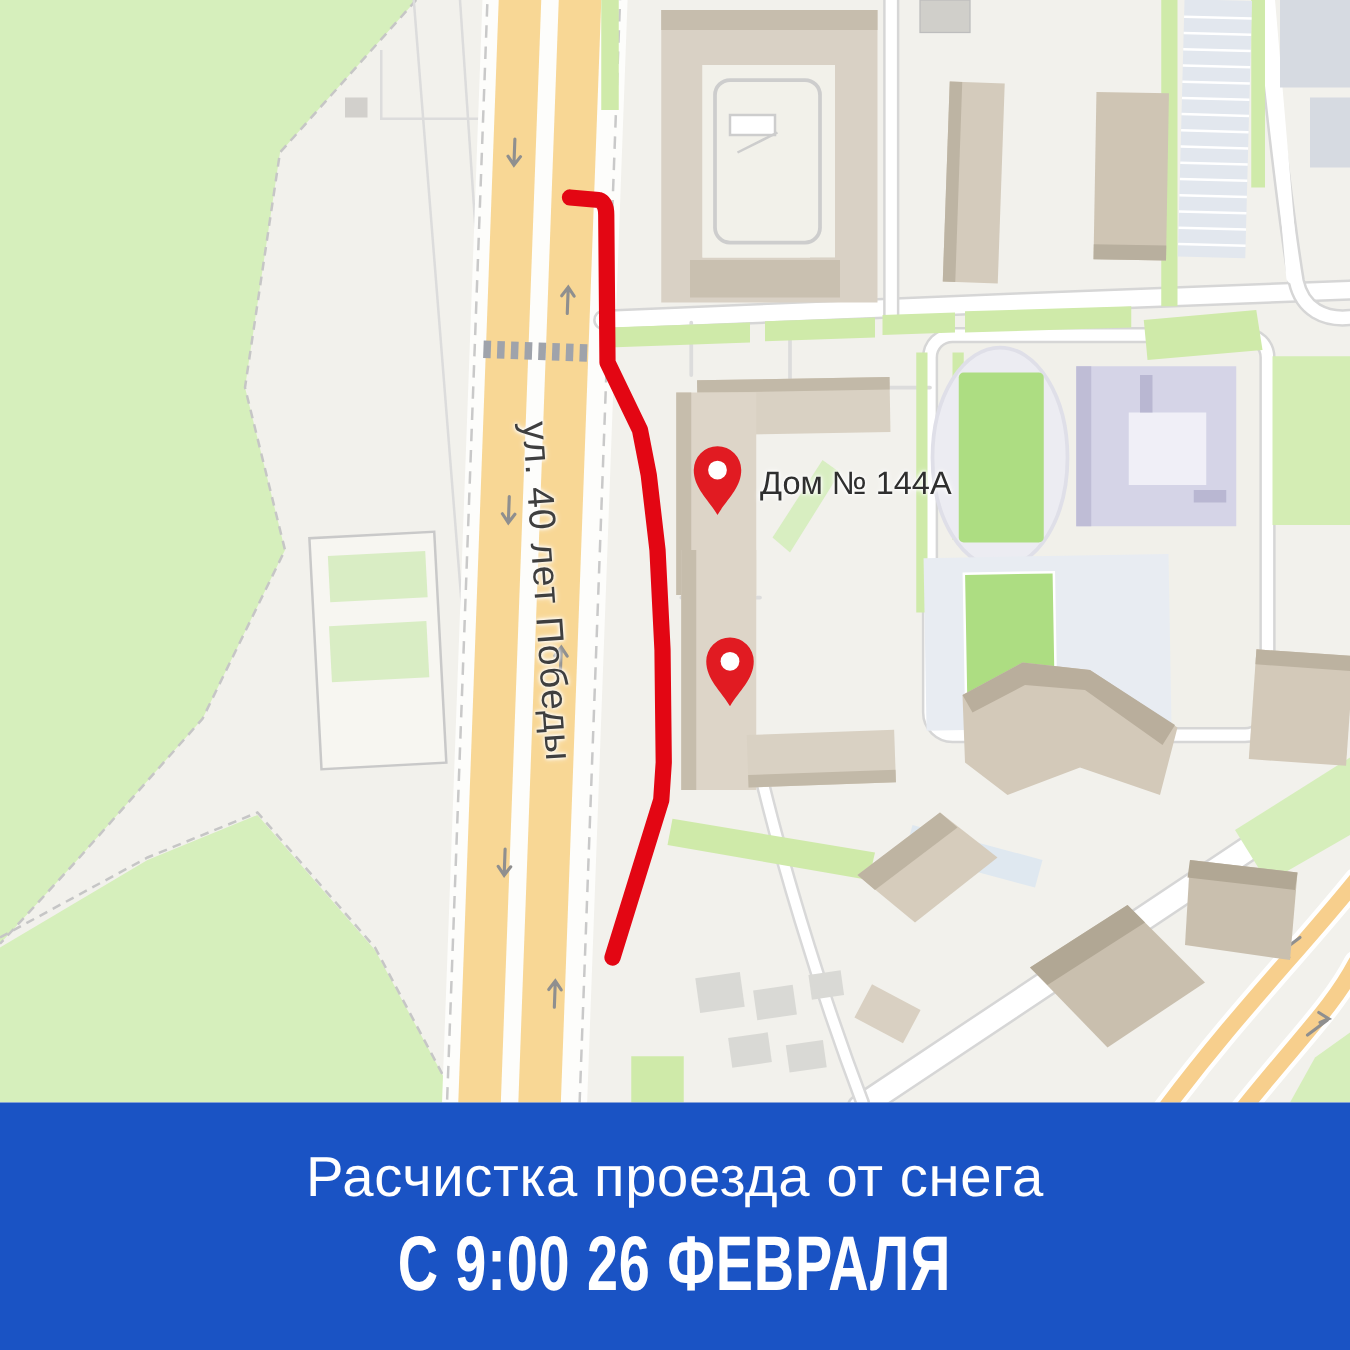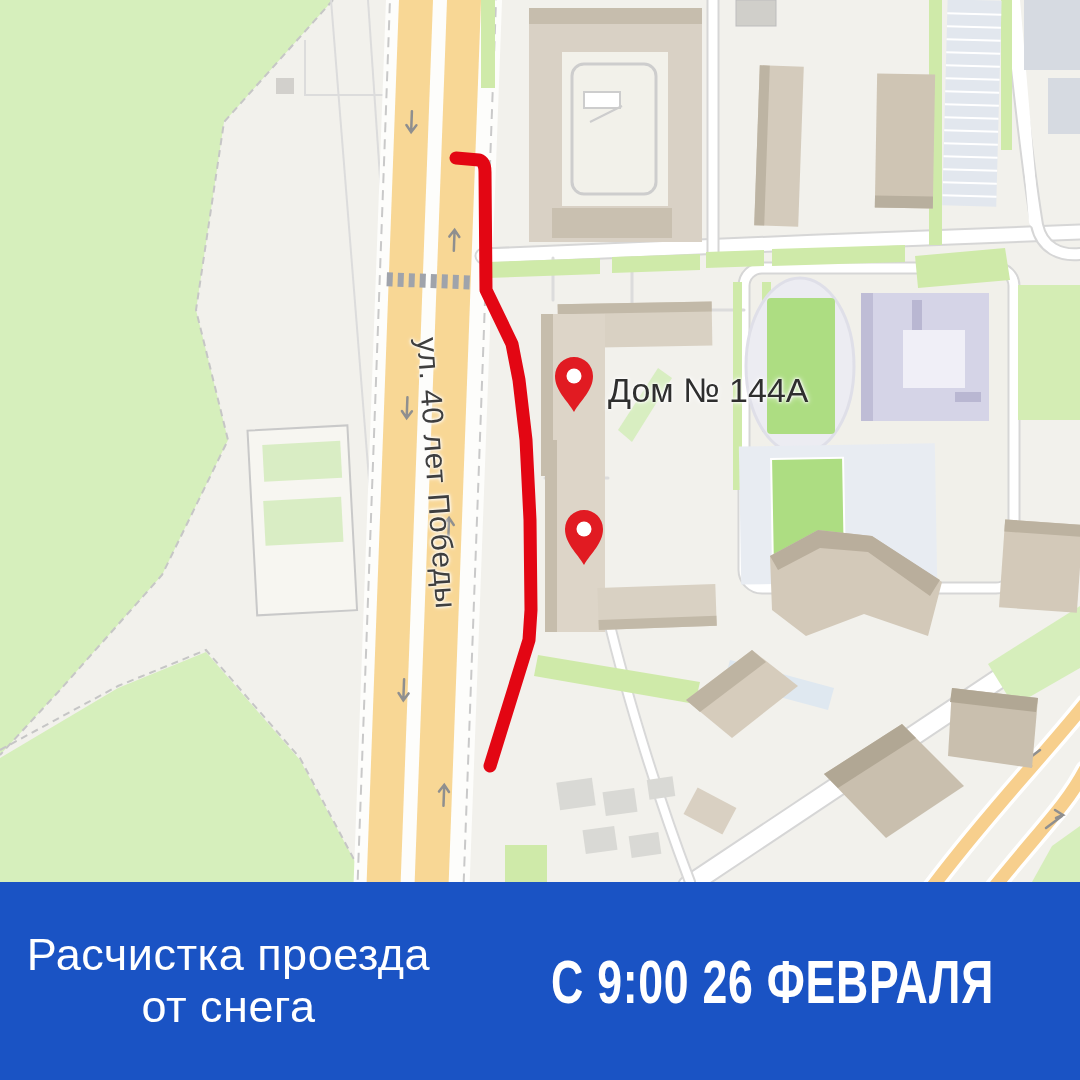--- a/index.html
+++ b/index.html
@@ -15,29 +15,29 @@
     font-size:30px;font-weight:500;color:#3f3f3f;letter-spacing:1px;white-space:nowrap;
     text-shadow:0 0 3px #ffffff,0 0 3px #ffffff,0 0 5px #ffffff;
   }
 
   .pin{position:absolute;width:44px;height:60px;}
   .pin svg{display:block;}
   .pin-1{left:552px;top:354px;}
   .pin-2{left:562px;top:507px;}
 
   .house-label{
-    position:absolute;font-size:34px;font-weight:500;color:#2f2f2f;white-space:nowrap;
+    position:absolute;font-size:26px;font-weight:500;color:#2f2f2f;white-space:nowrap;
     text-shadow:0 0 3px #ffffff,0 0 3px #ffffff,0 0 6px #ffffff;
   }
   .house-label-1{left:608px;top:371px;}
   .house-label-2{left:616px;top:518px;}
 
   .banner{
     position:absolute;left:0;top:882px;width:1080px;height:198px;
-    background:#1a53c4;color:#ffffff;display:flex;
+    background:#1a53c4;color:#ffffff;display:flex;flex-direction:column;
     align-items:center;justify-content:center;gap:8px;text-align:center;
   }
   .banner-line1{font-size:45px;font-weight:400;letter-spacing:0.5px;}
   .banner-line2{
     display:inline-block;font-size:62px;font-weight:700;letter-spacing:1px;
     transform:scaleX(0.72);transform-origin:center;white-space:nowrap;
   }
 </style>
 </head>
 <body>

